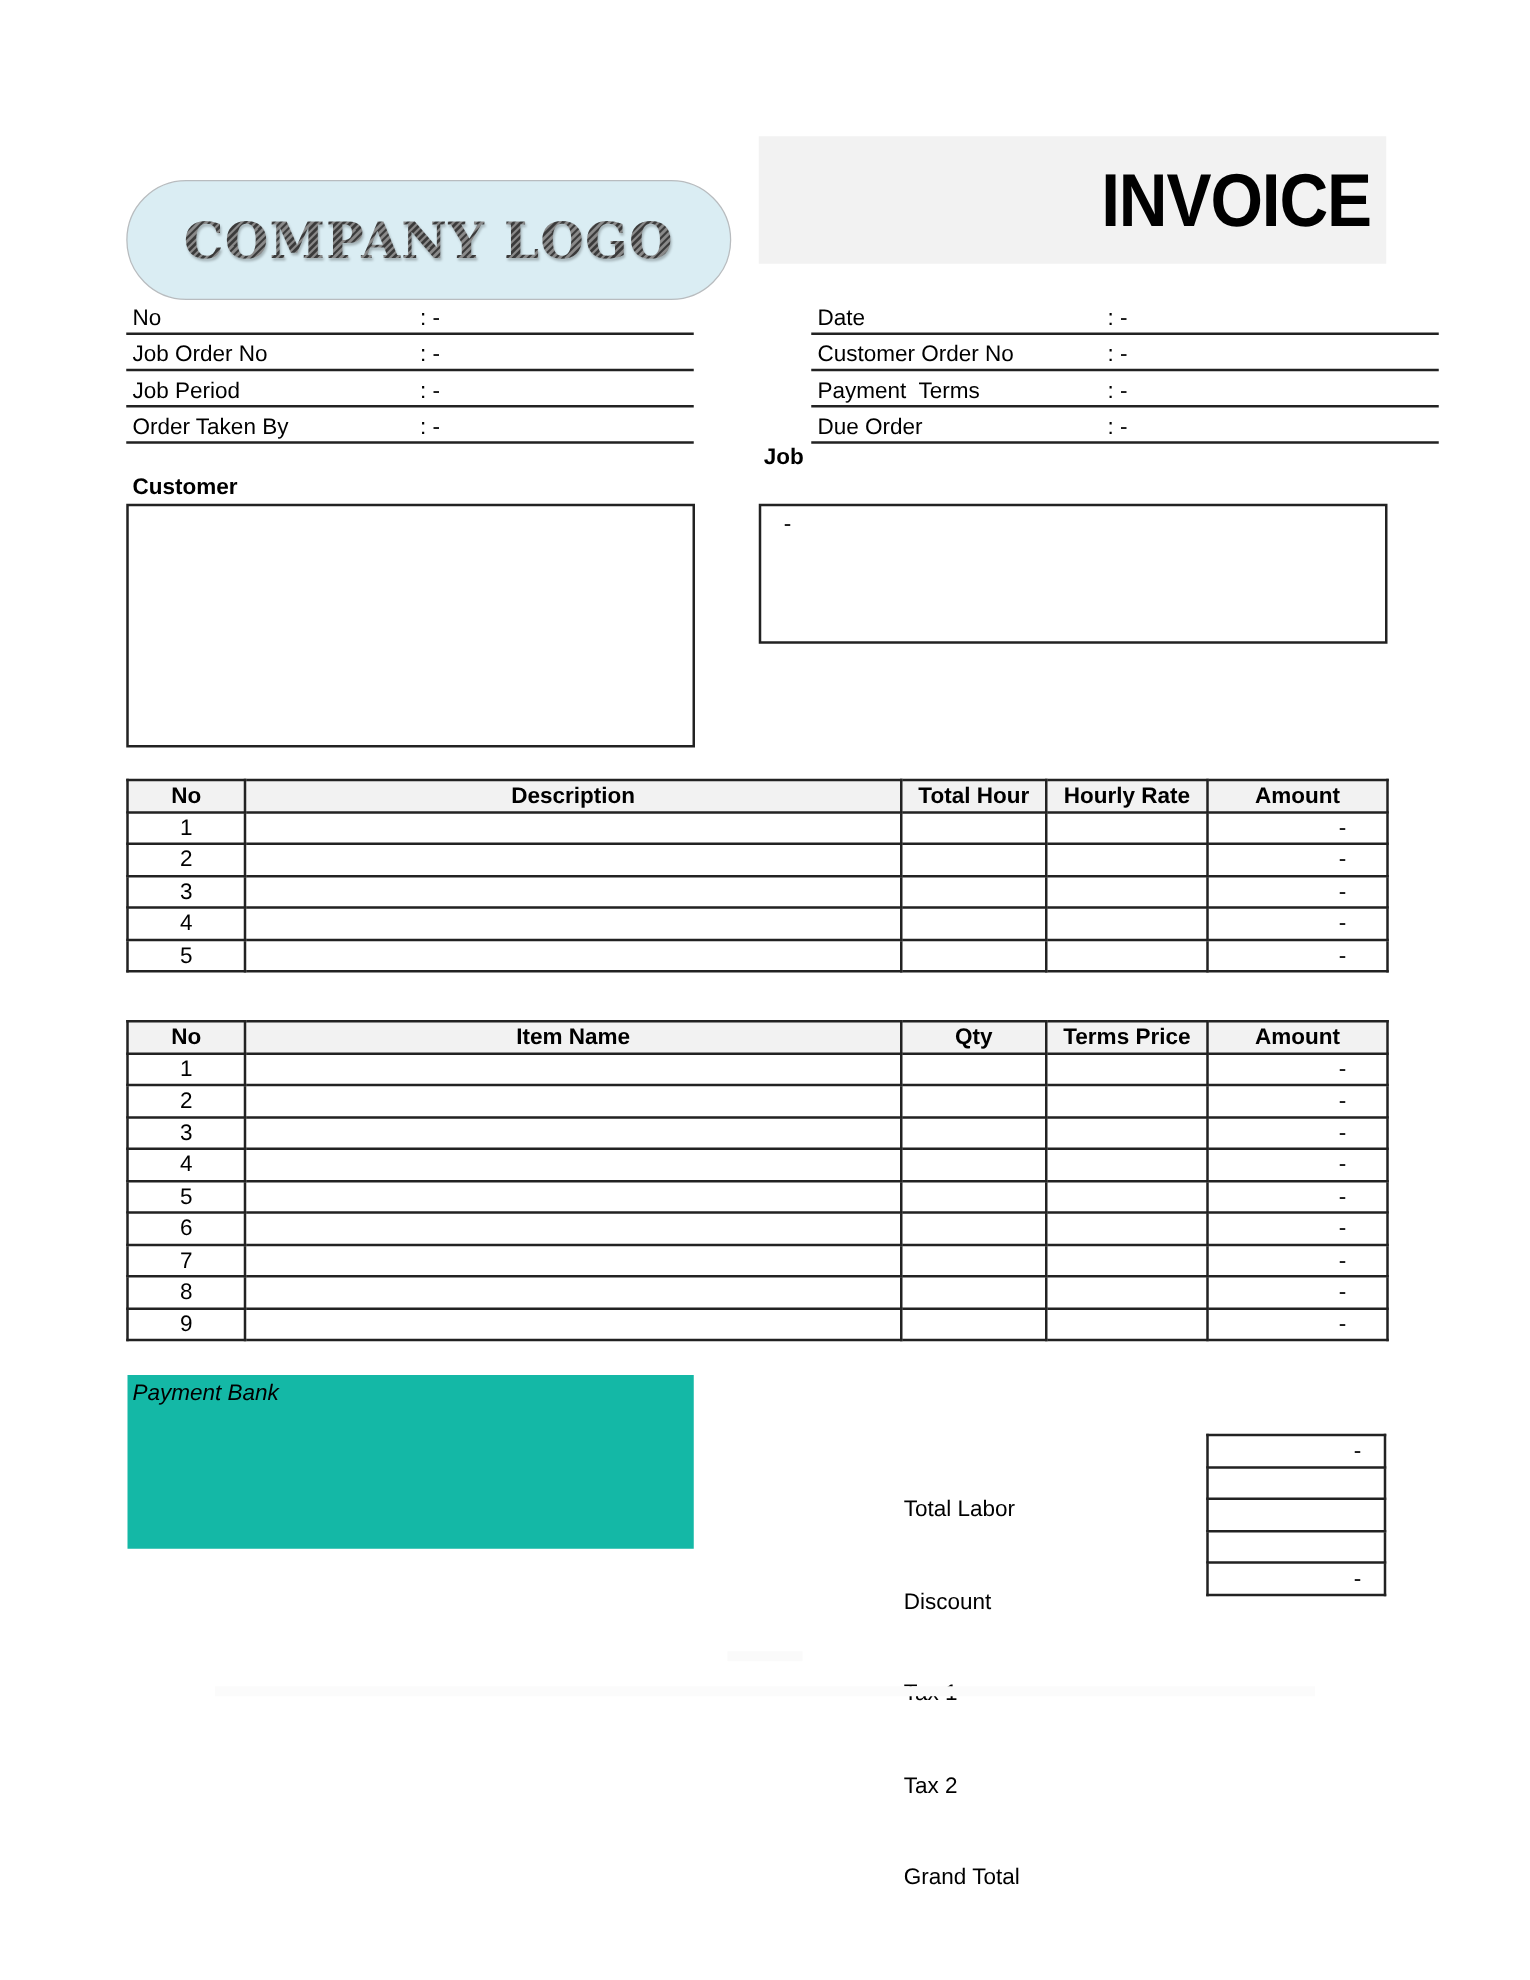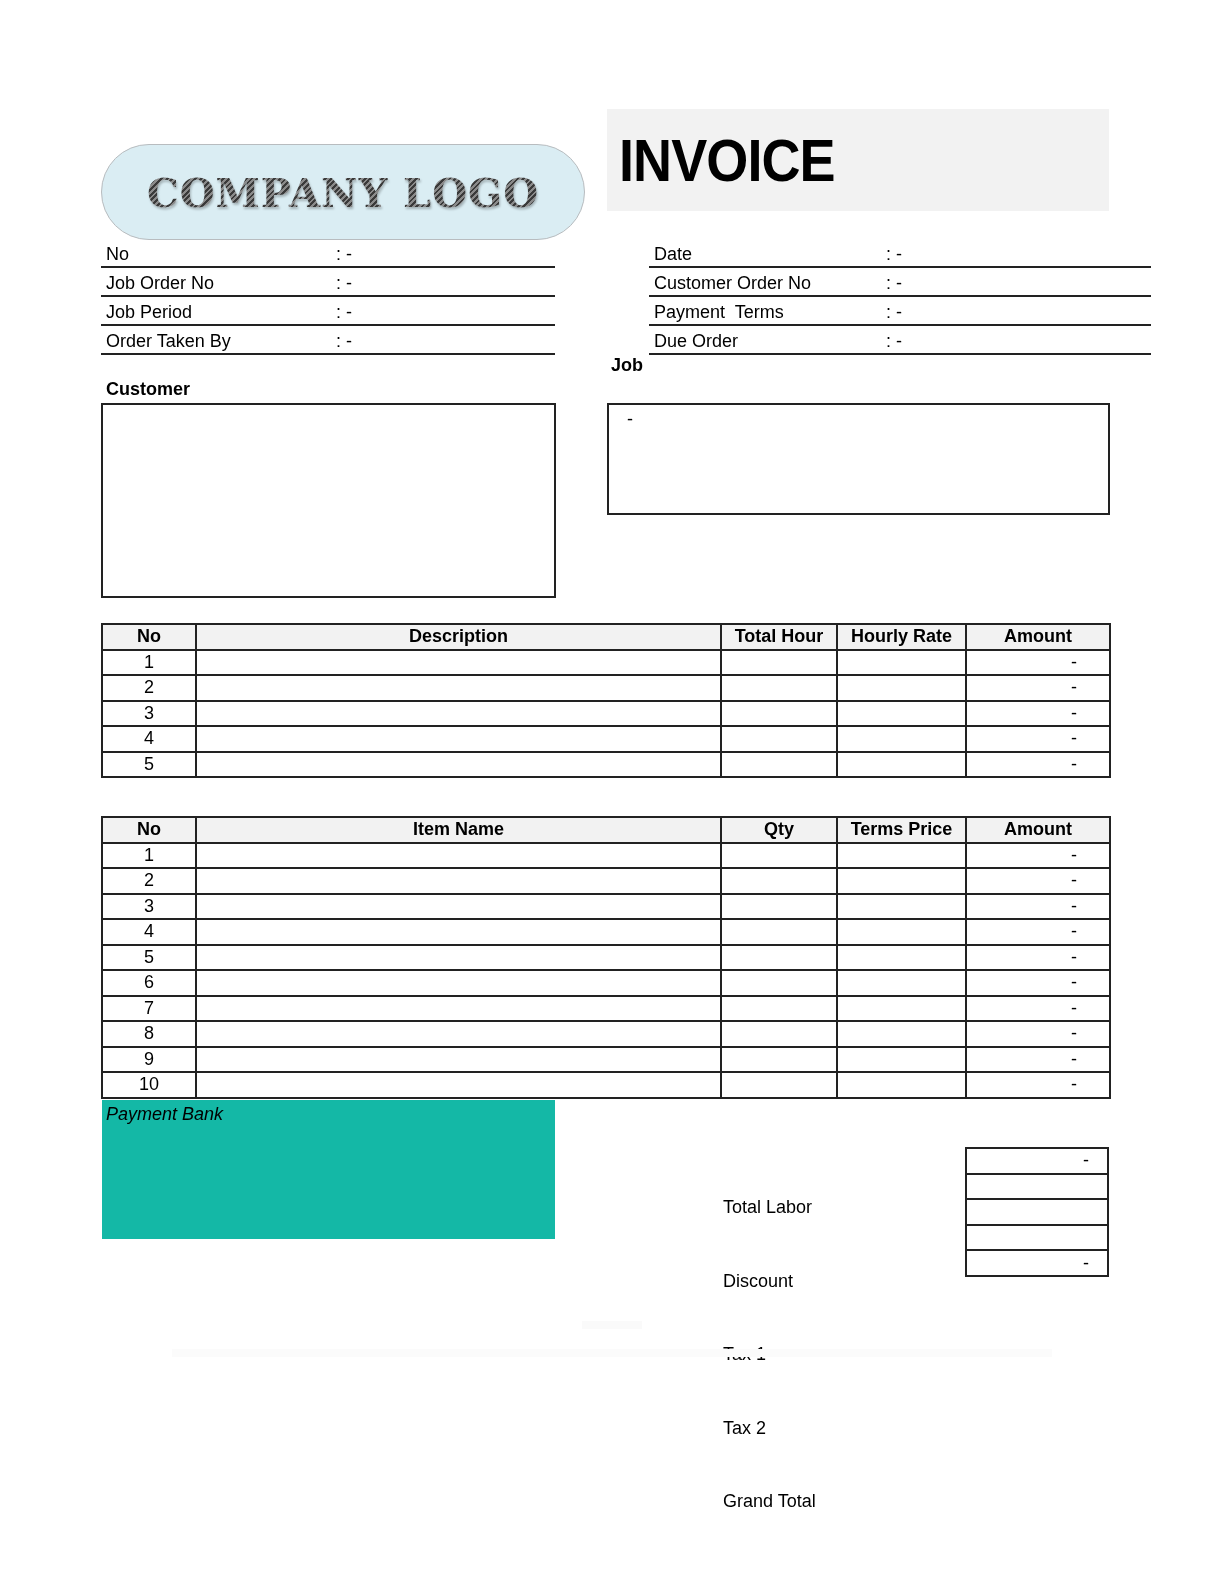--- a/index.html
+++ b/index.html
@@ -11,21 +11,21 @@
   .logo-box { left: 101px; top: 112px; width: 482px; height: 94px;
               background: #daedf3; border: 1px solid #b8bcbf; border-radius: 48px;
               display: flex; align-items: center; justify-content: center; margin-top: 32px; }
   .logo-text { font-family: "DejaVu Serif", "Liberation Serif", serif; font-weight: bold;
                font-size: 40px; letter-spacing: 1px; color: #555;
                background: repeating-linear-gradient(135deg, #3a3a3a 0 2px, #8a8a8a 2px 4px);
                -webkit-background-clip: text; background-clip: text;
                -webkit-text-fill-color: transparent;
                filter: drop-shadow(1px 2px 1px rgba(0,0,0,0.25)); }
   .title-box { left: 607px; top: 109px; width: 502px; height: 102px; background: #f2f2f2;
-               display: flex; align-items: center; justify-content: flex-start; }
+               display: flex; align-items: center; justify-content: flex-end; }
   .title-text { font-family: "Liberation Sans", sans-serif; font-weight: bold; font-size: 60px;
                 transform: scaleX(0.9); letter-spacing: -1px; }
 
   
   .info { width: 454px; }
   .info.right { width: 502px; }
   .info-row { height: 26px; border-bottom: 2px solid #222; display: flex; align-items: flex-end;
               font-size: 18px; padding-bottom: 1px; box-sizing: content-box; }
   .info-row .lbl { width: 226px; padding-left: 5px; }
   .info.right .info-row .lbl { width: 228px; }
@@ -241,27 +241,20 @@
       <td></td>
       <td class="amt">-</td>
     </tr>
     <tr>
       <td class="no">9</td>
       <td></td>
       <td></td>
       <td></td>
       <td class="amt">-</td>
     </tr>
-    <tr>
-      <td class="no">10</td>
-      <td></td>
-      <td></td>
-      <td></td>
-      <td class="amt">-</td>
-    </tr>
   </tbody>
 </table>
 
 <div class="abs bank-box">
   <span class="bank-label">Payment Bank</span>
 </div>
 
 <div class="abs totals-labels">
   <div>Total Labor</div>
   <div>Discount</div>

